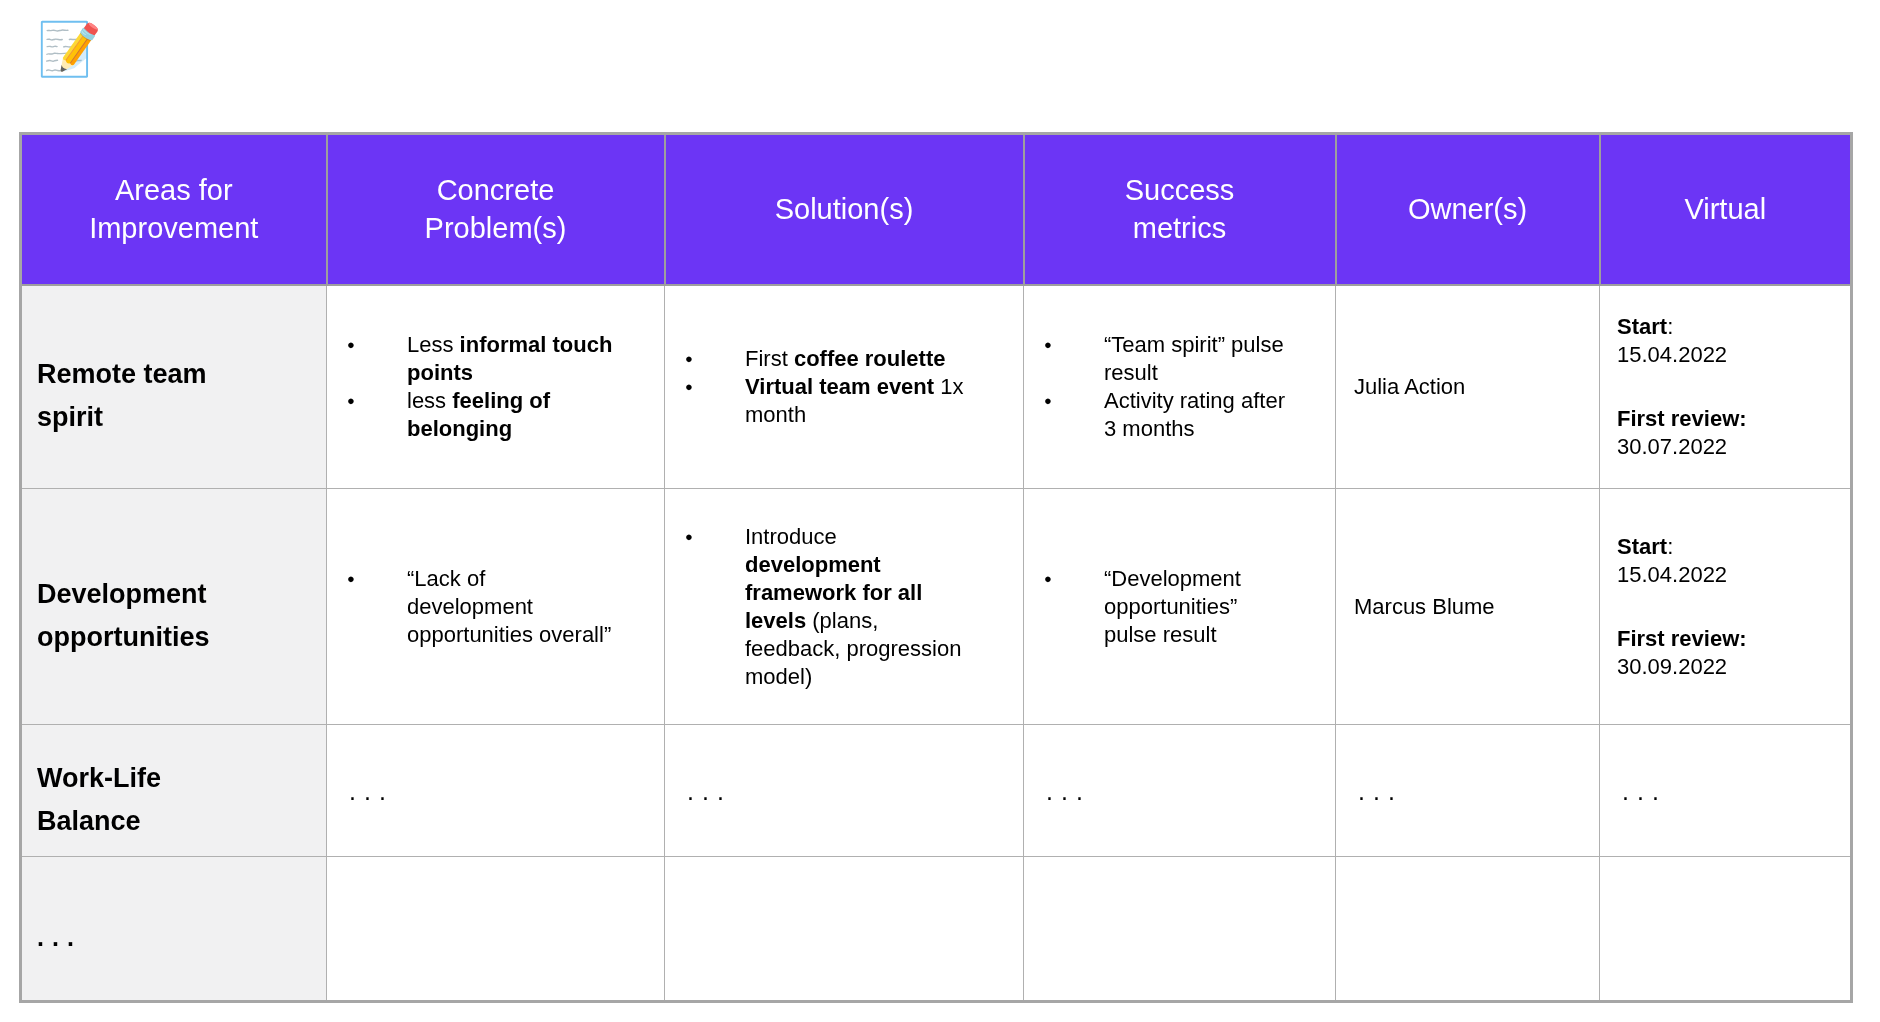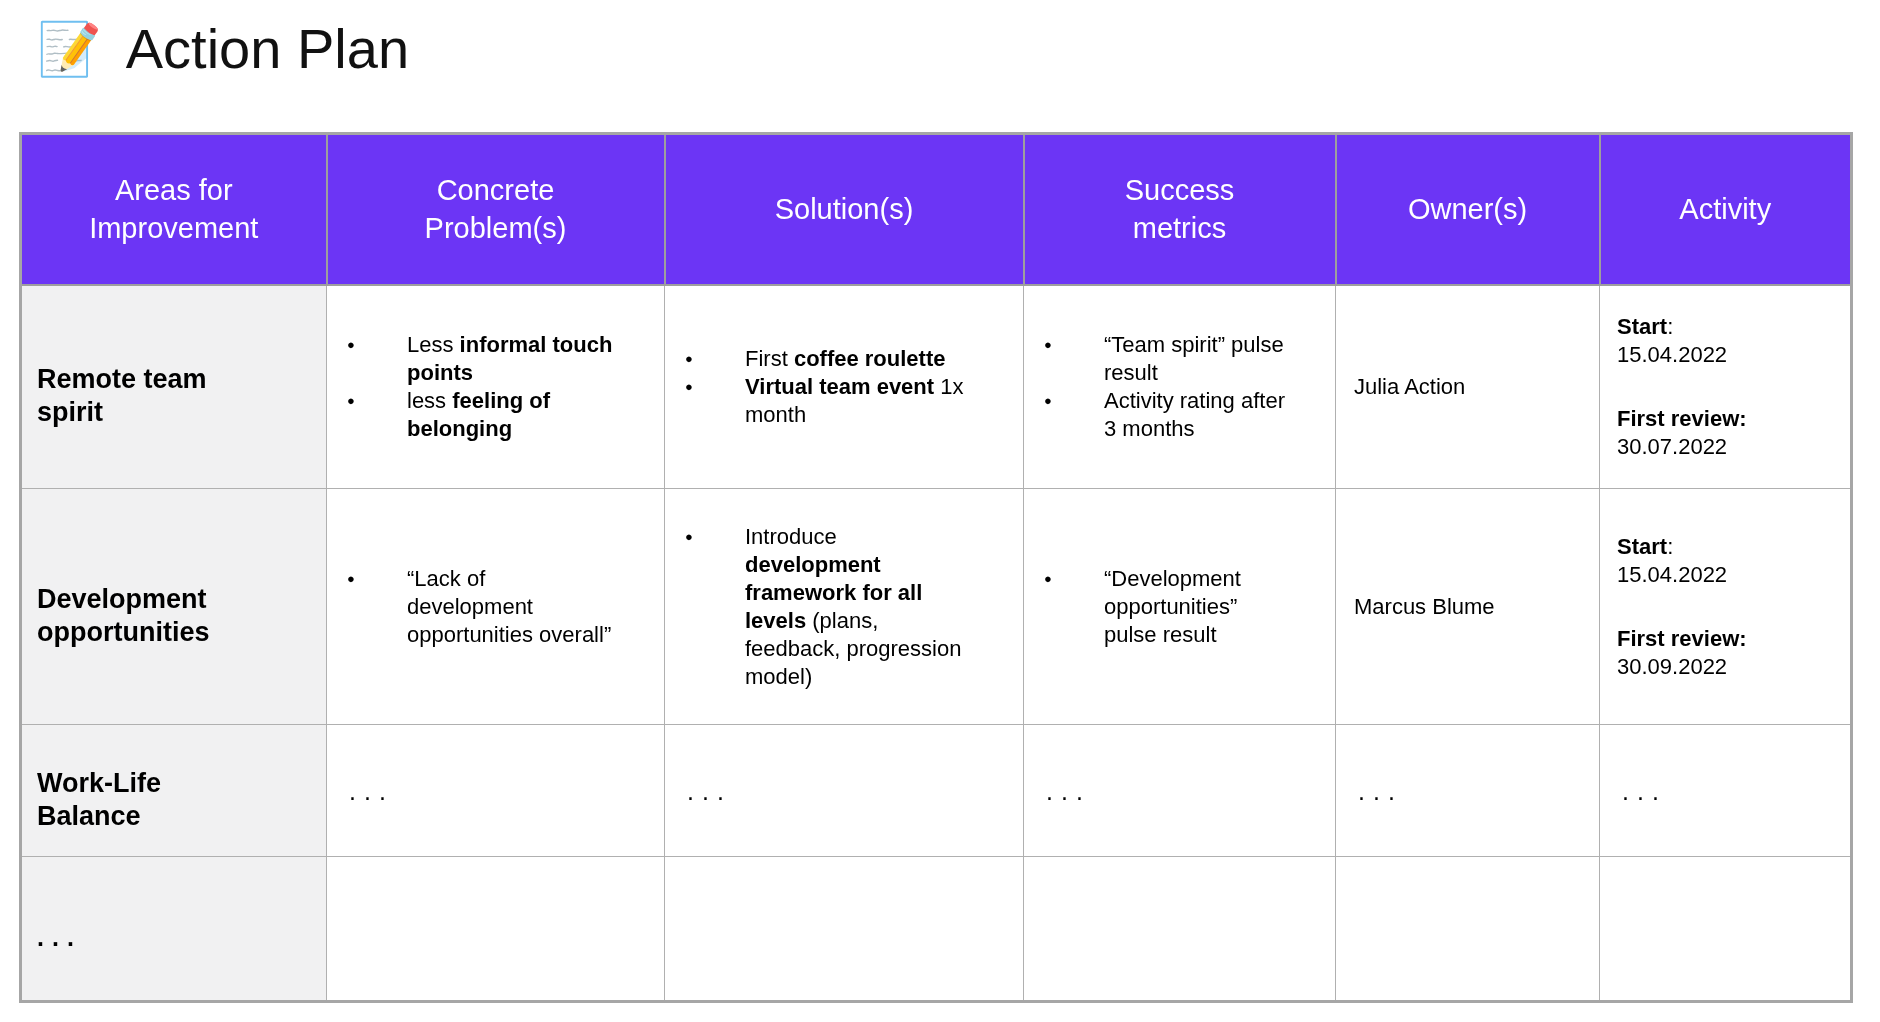--- a/index.html
+++ b/index.html
@@ -40,58 +40,57 @@
     text-align:center;vertical-align:middle;
     border:2px solid #9E9E9E;padding:0 56px;
   }
   td{
     background:#fff;border:1.6px solid var(--border);
     font-size:22px;line-height:28px;vertical-align:middle;
     padding:8px 0;
   }
   td.label-cell{
     background:var(--label-bg);
-    font-size:27px;font-weight:bold;line-height:33px;
+    font-size:27px;font-weight:bold;line-height:43px;
     padding:28px 56px 10px 15px;
   }
   .bullet-item{display:flex;align-items:flex-start;padding-left:20px;padding-right:48px;}
   .bullet-item .marker{flex:0 0 60px;font-size:13px;line-height:28px;}
   .bullet-item .content{flex:1;}
   span.b{font-weight:bold;}
   .plain{padding-left:18px;}
   .tl{padding-left:17px;padding-right:24px;}
   .tl-par + .tl-par{margin-top:36px;}
   .dots{padding-left:22px;font-size:25px;letter-spacing:8px;}
   .dots.bold{font-weight:bold;padding-left:0;}
 </style>
 </head>
 <body>
 
 <div class="title-row">
   <span class="emoji">📝</span>
-  <span class="text">Action Plan</span>
 </div>
 
 <table class="plan">
   <colgroup>
     <col style="width:306px">
     <col style="width:338px">
     <col style="width:359px">
     <col style="width:312px">
     <col style="width:264px">
     <col style="width:252px">
   </colgroup>
   <thead>
     <tr>
       <th>Areas for Improvement</th>
       <th>Concrete Problem(s)</th>
       <th>Solution(s)</th>
       <th>Success metrics</th>
       <th>Owner(s)</th>
-      <th>Activity</th>
+      <th>Virtual</th>
     </tr>
   </thead>
   <tbody id="plan-body">
       <tr>
         <td class="label-cell">
           <div>Remote team spirit</div>
         </td>
         <td>
           <div class="bullet-item">
             <span class="marker">●</span>

